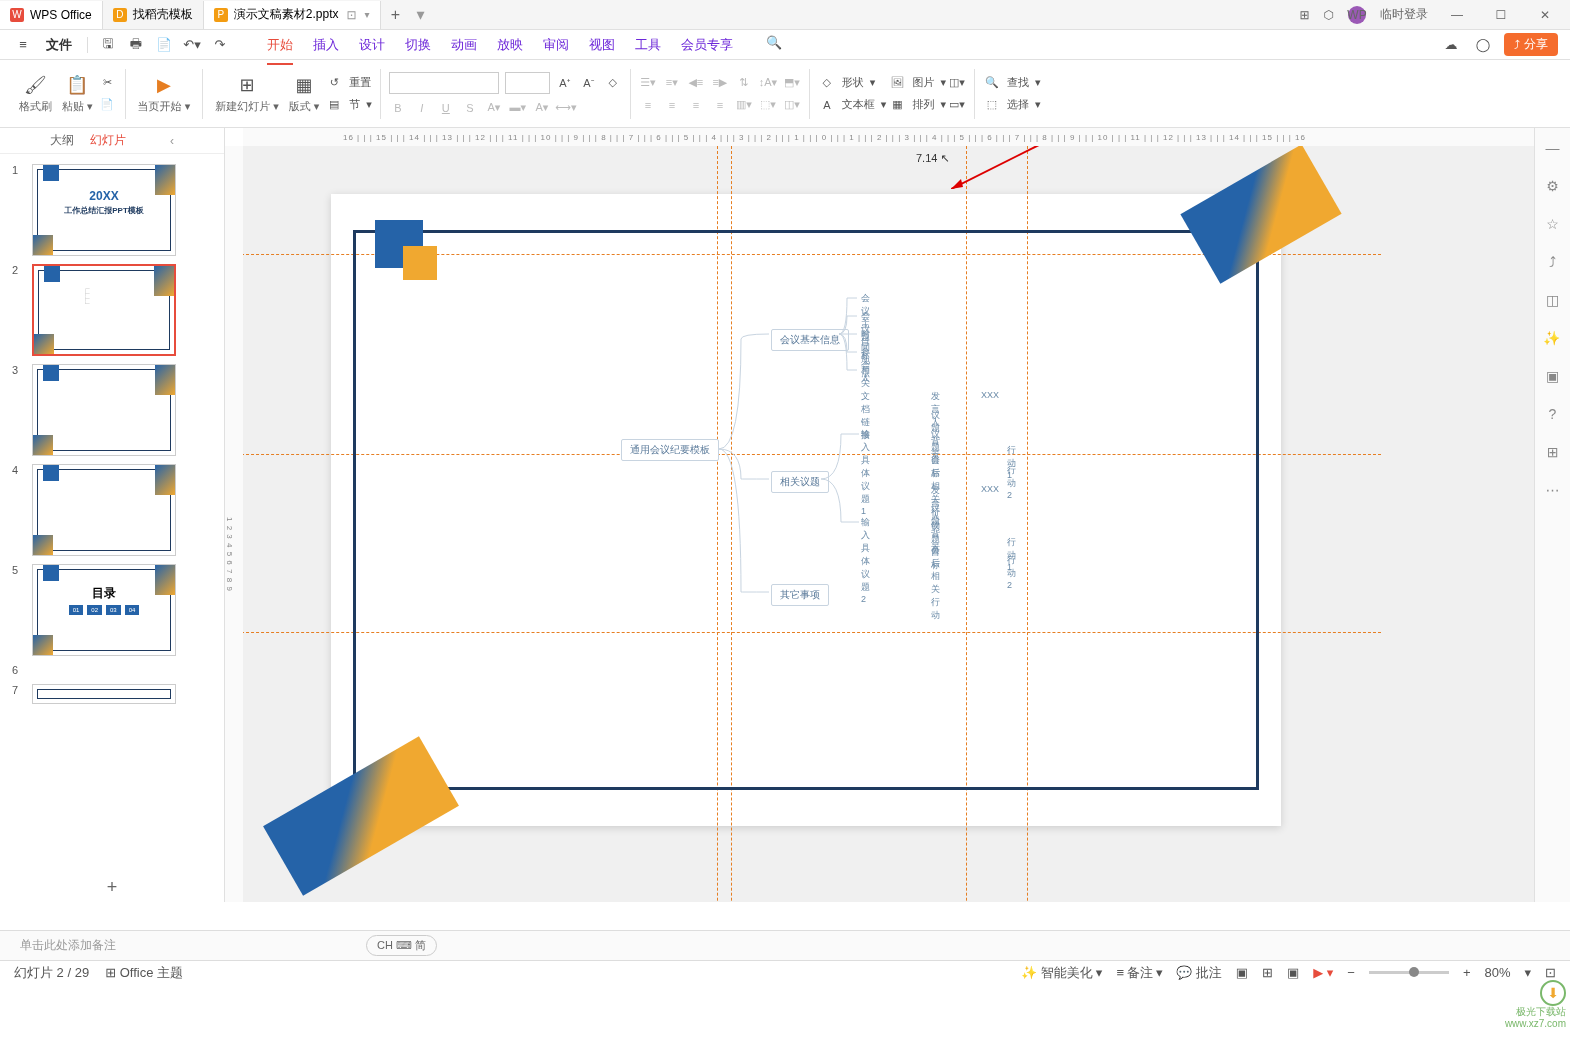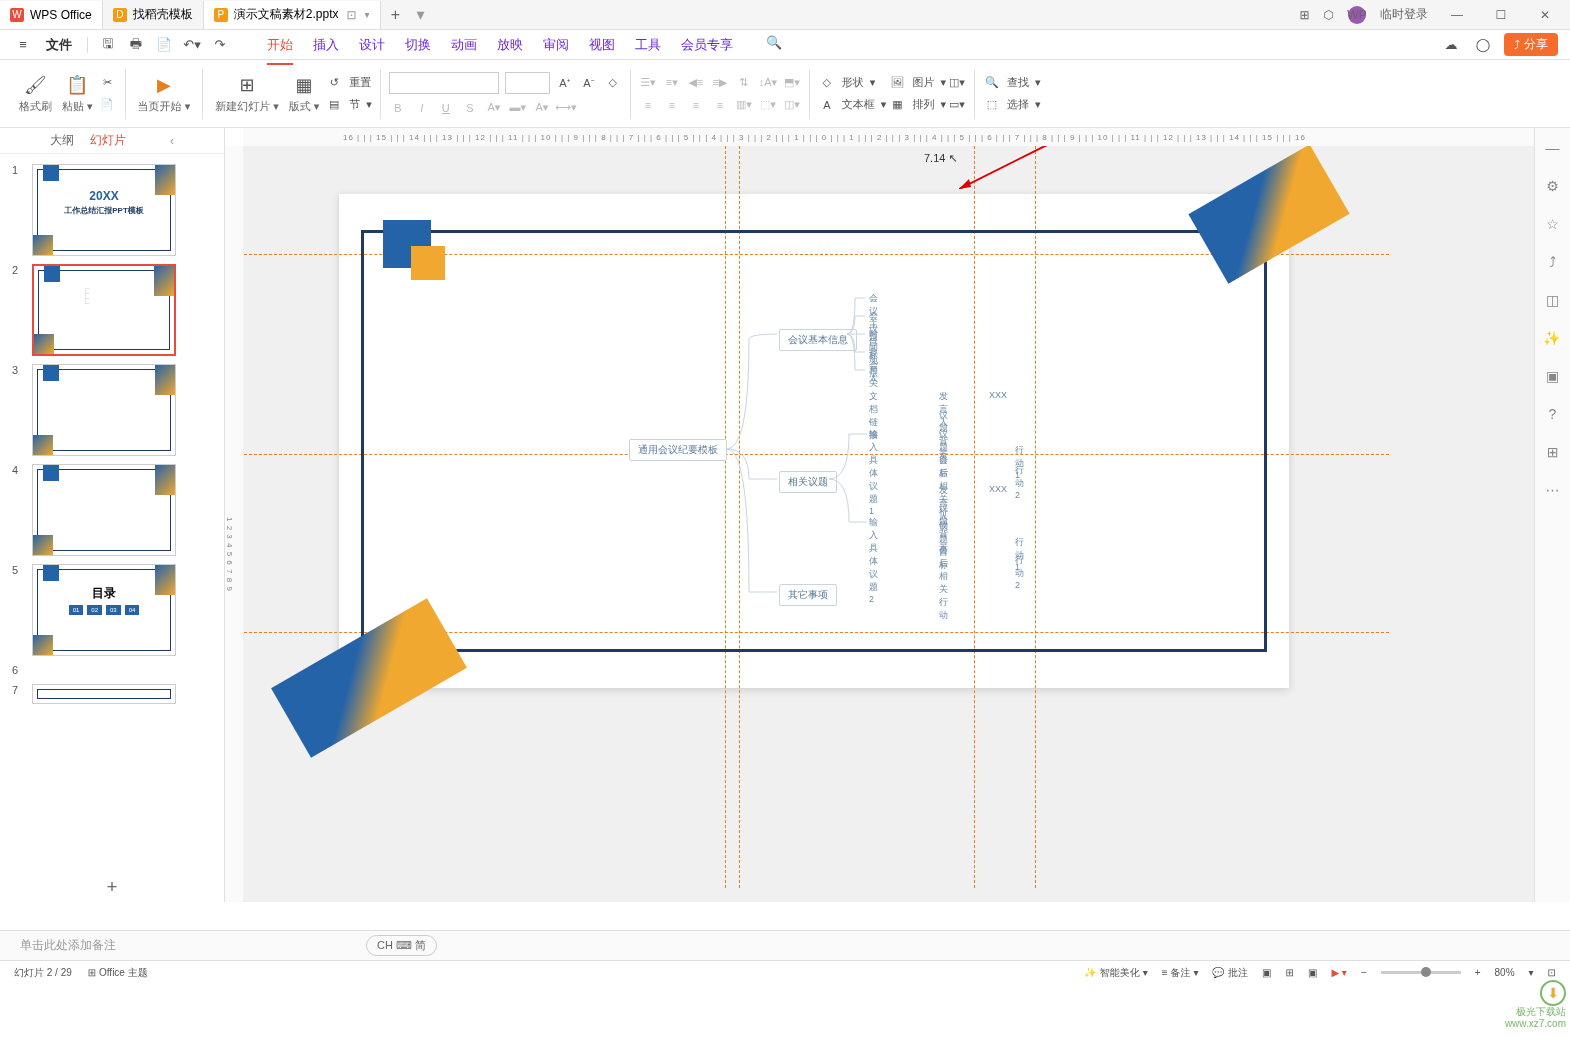--- a/index.html
+++ b/index.html
@@ -59,21 +59,21 @@
 .thumb .accent-tl { position: absolute; top: 0; left: 10px; width: 16px; height: 16px; background: #2563a8; }
 .thumb .accent-tr { position: absolute; top: 0; right: 0; width: 20px; height: 30px; background: linear-gradient(135deg, #2563a8, #f0a830); }
 .thumb .accent-bl { position: absolute; bottom: 0; left: 0; width: 20px; height: 20px; background: linear-gradient(135deg, #2563a8, #f0a830); }
 .add-slide { height: 30px; display: flex; align-items: center; justify-content: center; font-size: 18px; color: #666; }
 
 
 .canvas-wrap { flex: 1; background: #fff; position: relative; overflow: hidden; }
 .ruler-h { position: absolute; top: 0; left: 18px; right: 0; height: 18px; background: #fafafa; font-size: 8px; color: #888; display: flex; align-items: center; padding-left: 100px; letter-spacing: 1px; overflow: hidden; white-space: nowrap; }
 .ruler-v { position: absolute; top: 18px; left: 0; width: 18px; bottom: 0; background: #fafafa; font-size: 8px; color: #888; writing-mode: vertical-lr; text-align: center; padding-top: 60px; letter-spacing: 1px; overflow: hidden; }
 .canvas-inner { position: absolute; top: 18px; left: 18px; right: 0; bottom: 0; background: #f0f0f0; overflow: hidden; }
-.slide-canvas { position: absolute; top: 48px; left: 96px; width: 950px; height: 494px; background: #fff; box-shadow: 0 2px 8px rgba(0,0,0,.15); }
+.slide-canvas { position: absolute; top: 48px; left: 88px; width: 950px; height: 632px; background: #fff; box-shadow: 0 2px 8px rgba(0,0,0,.15); }
 .slide-border { position: absolute; top: 36px; left: 22px; right: 22px; bottom: 36px; border: 3px solid #1e3a5f; }
 .slide-accent1 { position: absolute; top: 26px; left: 44px; width: 48px; height: 48px; background: #2563a8; }
 .slide-accent2 { position: absolute; top: 52px; left: 72px; width: 34px; height: 34px; background: #f0a830; }
 .slide-accent3 { position: absolute; top: -20px; right: -50px; width: 140px; height: 80px; background: linear-gradient(135deg, #2563a8 40%, #f0a830 60%); transform: rotate(-30deg); }
 .slide-accent4 { position: absolute; bottom: -30px; left: -60px; width: 180px; height: 80px; background: linear-gradient(135deg, #2563a8 40%, #f0a830 60%); transform: rotate(-30deg); }
 .guide-v { position: absolute; top: -48px; bottom: -200px; border-left: 1px dashed #e67e22; }
 .guide-h { position: absolute; left: -100px; right: -100px; border-top: 1px dashed #e67e22; }
 .cursor-indicator { position: absolute; top: -42px; left: 585px; font-size: 11px; color: #333; }
 .arrow { position: absolute; top: -55px; left: 620px; width: 100px; height: 50px; }
 
@@ -84,21 +84,21 @@
 .mm-l1a { position: absolute; top: 45px; left: 150px; }
 .mm-l1b { position: absolute; top: 187px; left: 150px; }
 .mm-l1c { position: absolute; top: 300px; left: 150px; }
 .mm-l2 { position: absolute; font-size: 9px; color: #6b8ba8; }
 
 
 .notes-bar { height: 30px; border-top: 1px solid #ddd; display: flex; align-items: center; padding: 0 20px; font-size: 12px; color: #999; background: #fafafa; margin-top: 28px; }
 .notes-bar .ime { margin-left: 250px; border: 1px solid #ccc; border-radius: 12px; padding: 2px 10px; font-size: 11px; color: #666; }
 
 
-.statusbar { height: 24px; border-top: 1px solid #ddd; display: flex; align-items: center; padding: 0 14px; font-size: 10px; color: #555; gap: 16px; }
+.statusbar { height: 24px; border-top: 1px solid #ddd; display: flex; align-items: center; padding: 0 14px; font-size: 13px; color: #555; gap: 16px; }
 .statusbar-right { margin-left: auto; display: flex; gap: 14px; align-items: center; }
 .statusbar-right .sb { display: flex; align-items: center; gap: 3px; }
 .zoom-slider { width: 80px; height: 3px; background: #ccc; position: relative; }
 .zoom-slider::after { content: ''; position: absolute; top: -4px; left: 50%; width: 10px; height: 10px; background: #888; border-radius: 50%; }
 
 
 .right-sidebar { position: absolute; top: 128px; right: 0; width: 36px; height: 774px; border-left: 1px solid #e0e0e0; background: #fafafa; display: flex; flex-direction: column; align-items: center; padding-top: 10px; gap: 18px; }
 .right-sidebar .rs-btn { width: 20px; height: 20px; color: #888; font-size: 14px; display: flex; align-items: center; justify-content: center; }
 
 

